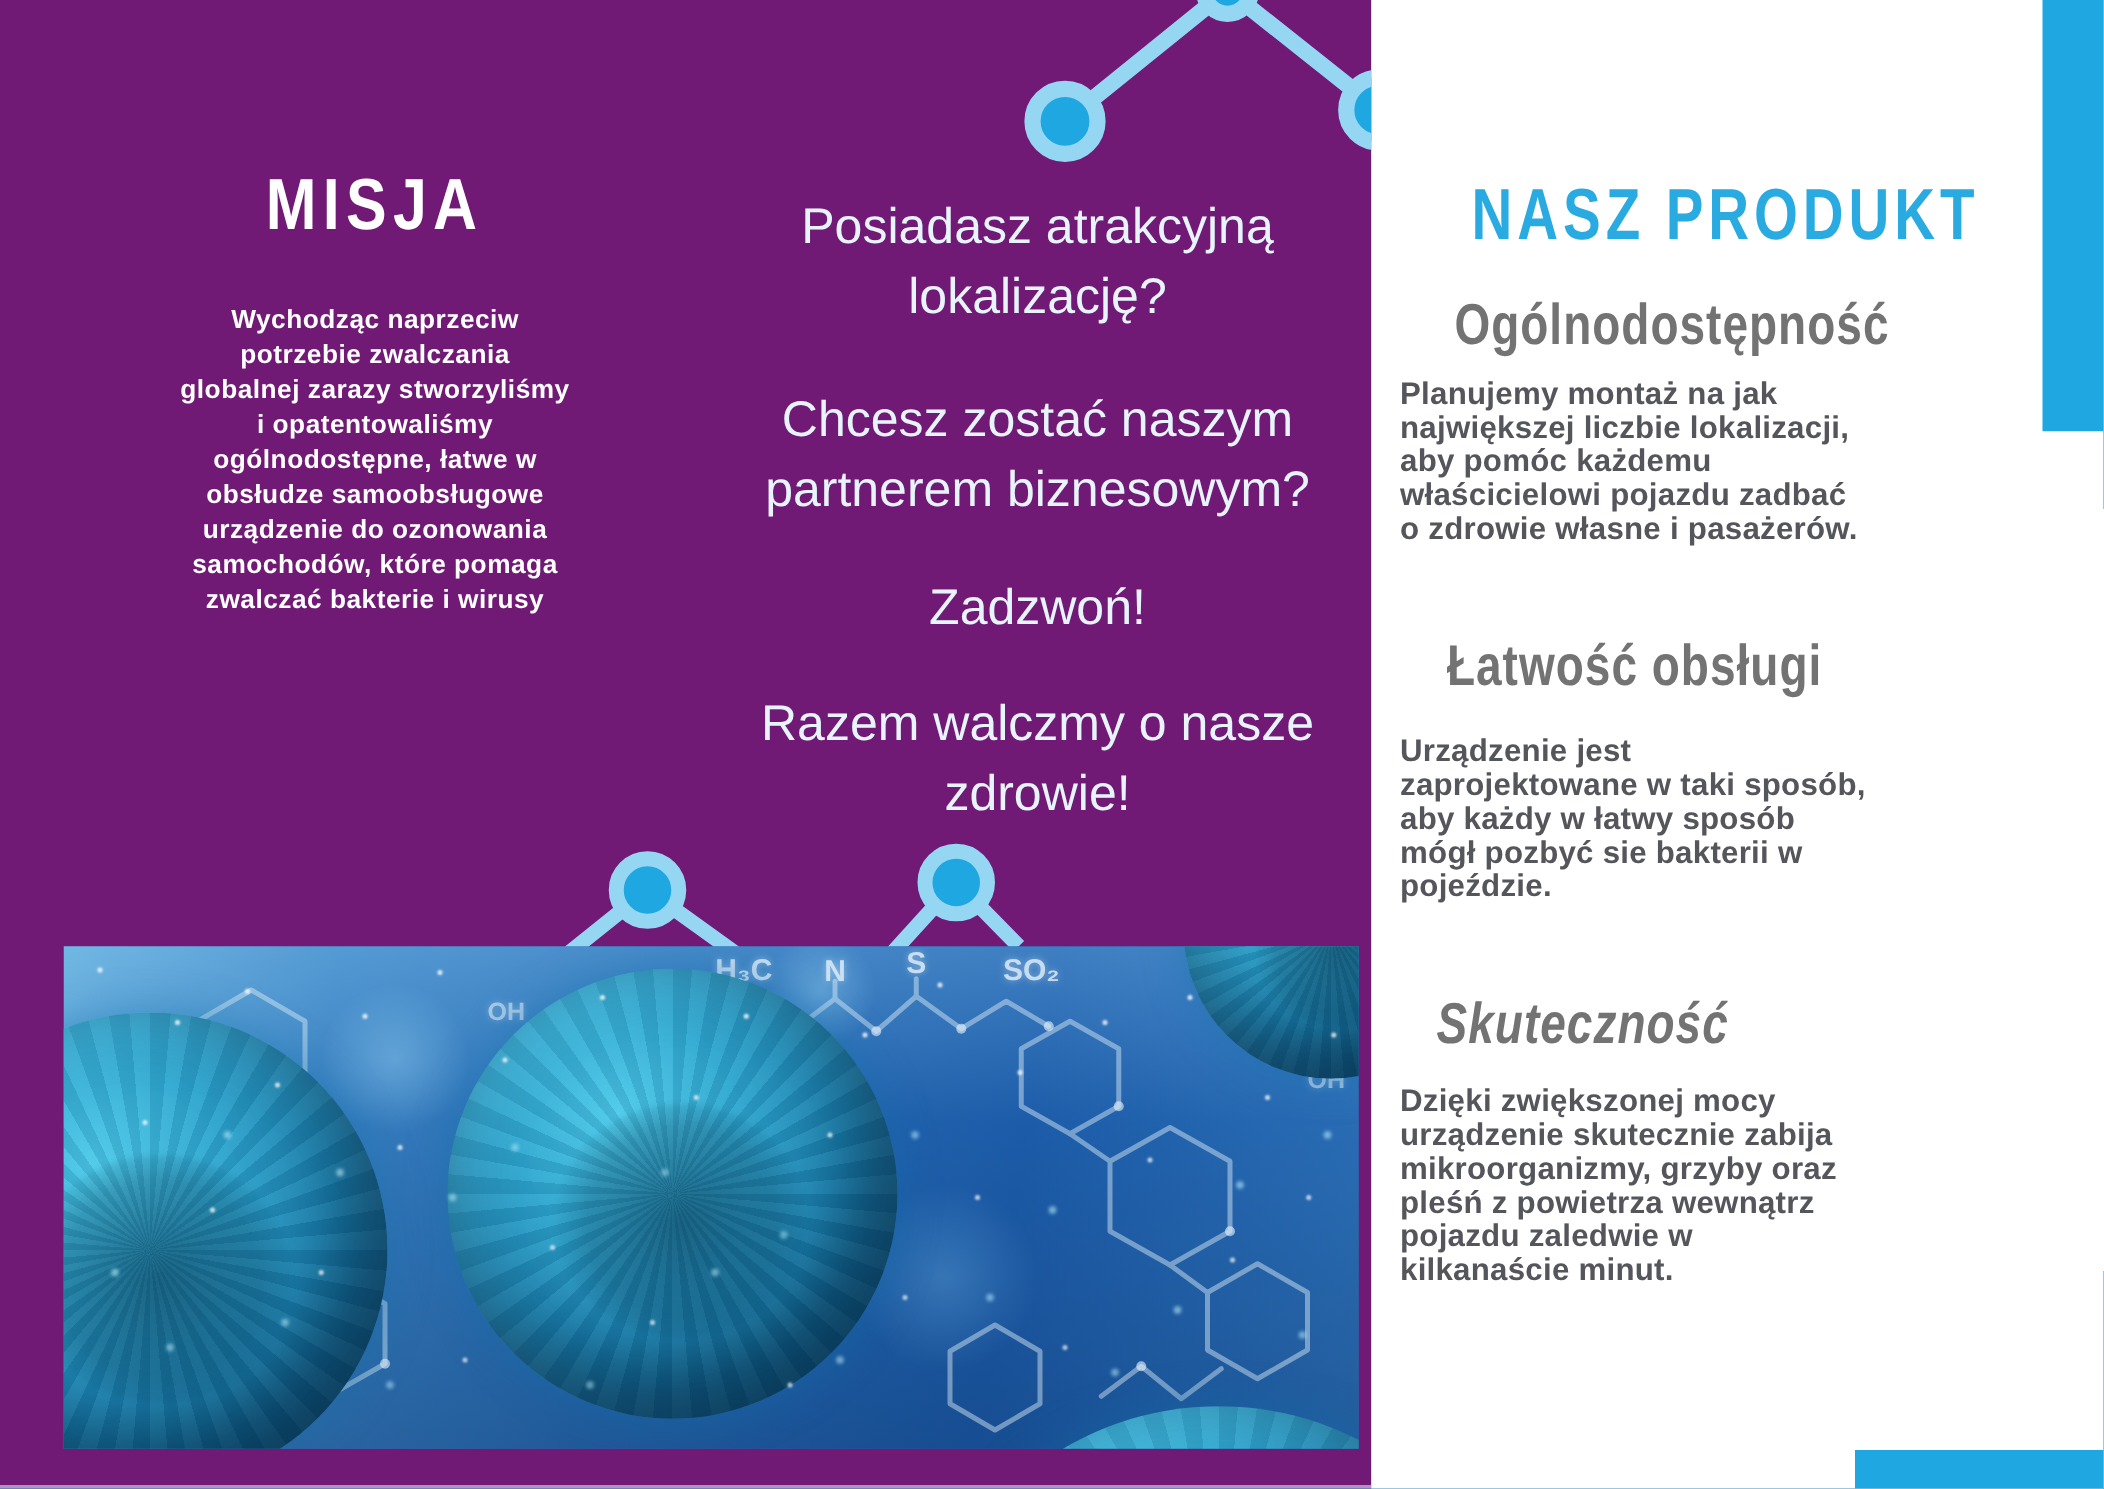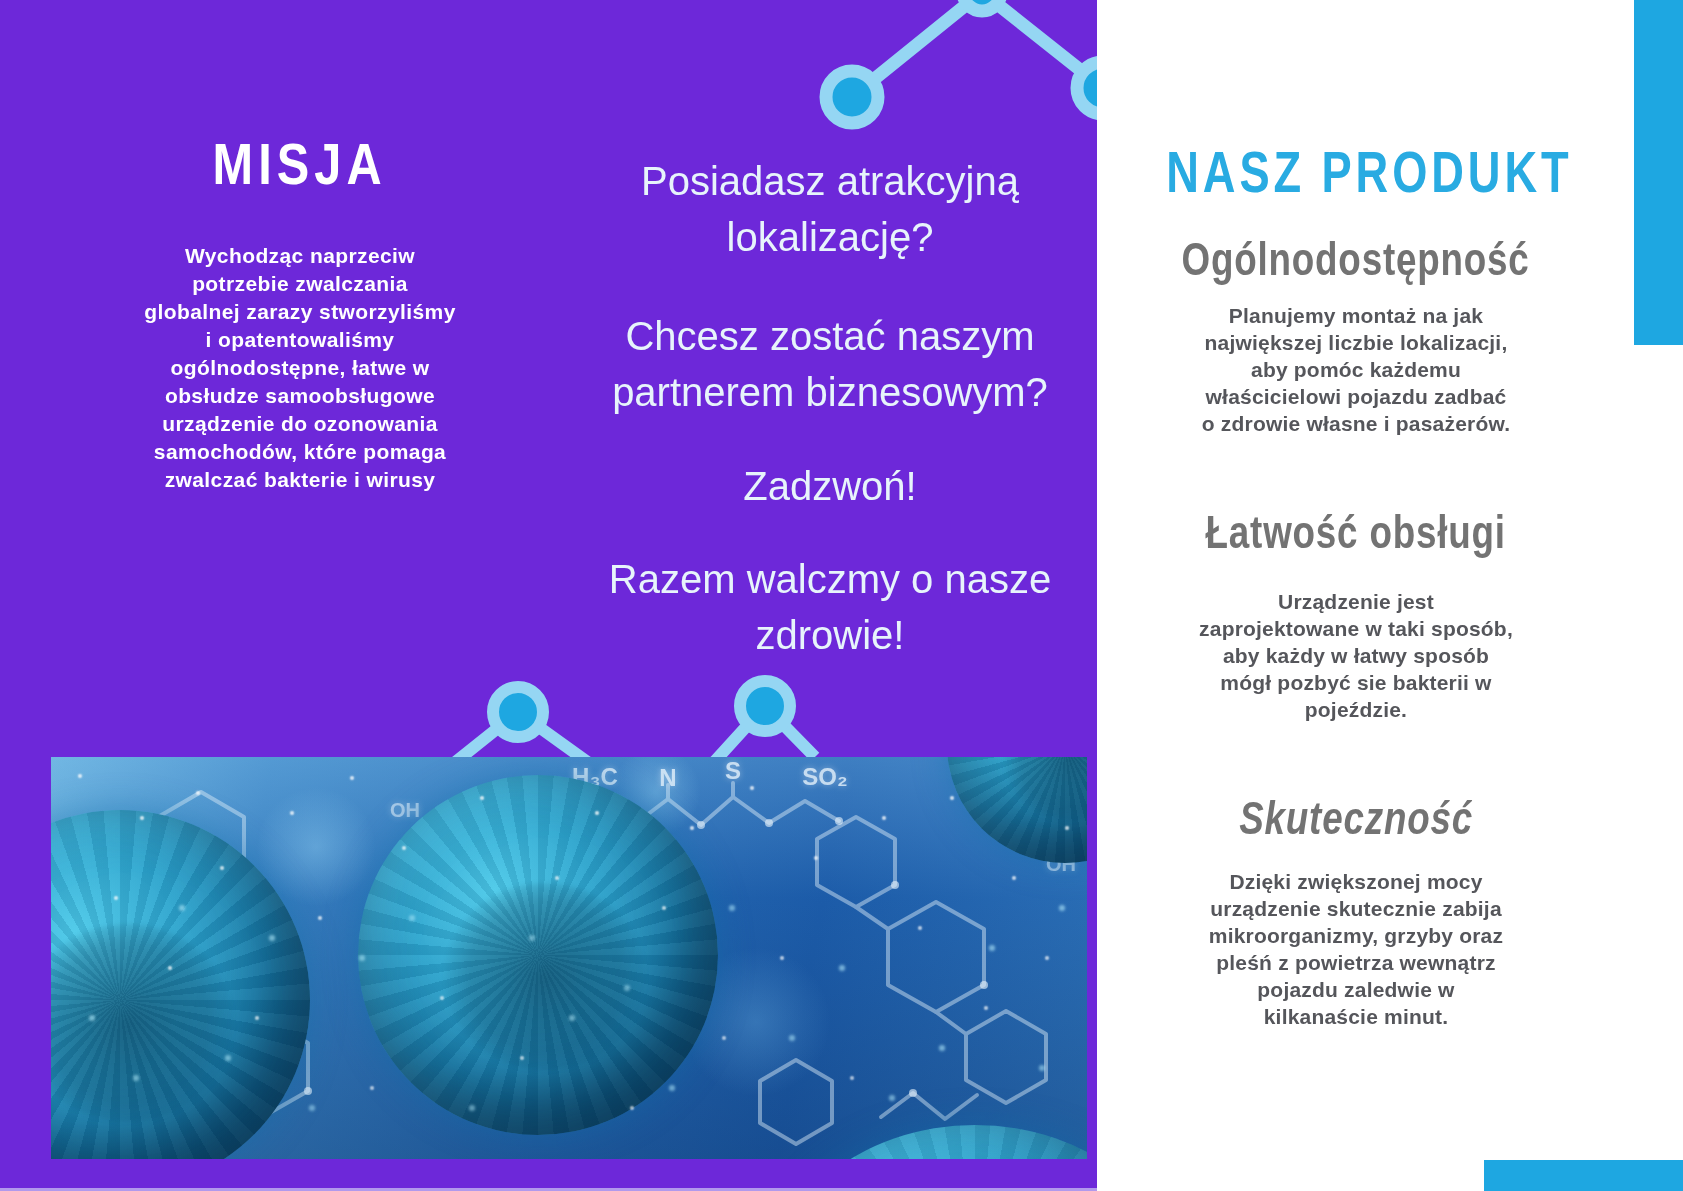--- a/index.html
+++ b/index.html
@@ -1,20 +1,20 @@
 <!DOCTYPE html>
 <html><head>
 <meta charset="utf-8">
 <style>
   html,body{margin:0;padding:0;background:#9aa0a6;}
   .canvas{position:relative;width:1683px;height:1191px;overflow:hidden;
           font-family:"Liberation Sans",sans-serif;background:#1ea7e1;}
 
   
-  .blue-area{position:absolute;left:0;top:0;width:1097px;height:1191px;overflow:hidden;background:#6d28d9;}
+  .blue-area{position:absolute;left:0;top:0;width:1097px;height:1191px;overflow:hidden;background:#701a75;}
   .blue-area::after{content:"";position:absolute;left:0;bottom:0;width:100%;height:3px;background:rgba(233,245,252,.55);}
   .decor-svg{position:absolute;left:0;top:0;z-index:1;}
 
   .mission{position:absolute;left:108px;top:0;width:384px;z-index:3;text-align:center;color:#fff;}
   .mission h1{position:absolute;left:0;top:135px;width:100%;margin:0;font-size:58px;line-height:1;font-weight:700;}
   .cond{display:inline-block;transform:scaleX(.84);transform-origin:center;letter-spacing:6px;white-space:nowrap;}
   .mission p{position:absolute;left:0;top:242px;width:100%;margin:0;font-size:21px;line-height:28px;
              font-weight:700;letter-spacing:.4px;white-space:pre-line;}
 
   .pitch{position:absolute;left:600px;top:0;width:460px;z-index:3;text-align:center;}
@@ -52,27 +52,27 @@
   .cell-main{left:307px;top:18px;width:360px;height:360px;}
   .cell-left{left:-121px;top:53px;width:380px;height:380px;}
   .cell-tr{left:896px;top:-130px;width:236px;height:236px;}
   .cell-br{left:714px;top:368px;width:420px;height:350px;border-radius:50%/50%;}
   .sparkle{position:absolute;left:0;top:0;width:2px;height:2px;border-radius:50%;}
   .sparkle-a{box-shadow:28px 18px 2px 1px rgba(255,255,255,.85),64px 140px 2px 1px rgba(255,255,255,.8),90px 60px 2px 1px rgba(255,255,255,.85),118px 210px 2px 1px rgba(255,255,255,.8),146px 35px 2px 1px rgba(255,255,255,.85),170px 110px 2px 1px rgba(255,255,255,.8),205px 260px 2px 1px rgba(255,255,255,.75),240px 55px 2px 1px rgba(255,255,255,.85),268px 160px 2px 1px rgba(255,255,255,.8),300px 20px 2px 1px rgba(255,255,255,.85),320px 330px 2px 1px rgba(255,255,255,.7),352px 90px 2px 1px rgba(255,255,255,.8),390px 240px 2px 1px rgba(255,255,255,.7),430px 40px 2px 1px rgba(255,255,255,.85),470px 300px 2px 1px rgba(255,255,255,.7),505px 120px 2px 1px rgba(255,255,255,.75),545px 55px 2px 1px rgba(255,255,255,.85),580px 350px 2px 1px rgba(255,255,255,.7),612px 150px 2px 1px rgba(255,255,255,.75),640px 70px 2px 1px rgba(255,255,255,.85),672px 280px 2px 1px rgba(255,255,255,.7),700px 30px 2px 1px rgba(255,255,255,.85),730px 200px 2px 1px rgba(255,255,255,.75),764px 100px 2px 1px rgba(255,255,255,.8),800px 320px 2px 1px rgba(255,255,255,.7),832px 60px 2px 1px rgba(255,255,255,.85),868px 170px 2px 1px rgba(255,255,255,.75),900px 40px 2px 1px rgba(255,255,255,.85),934px 250px 2px 1px rgba(255,255,255,.75),962px 120px 2px 1px rgba(255,255,255,.8),995px 200px 2px 1px rgba(255,255,255,.75),1015px 70px 2px 1px rgba(255,255,255,.8);}
   .sparkle-b{box-shadow:40px 260px 3px 2px rgba(185,240,255,.6),84px 320px 3px 2px rgba(185,240,255,.55),130px 150px 3px 2px rgba(185,240,255,.6),176px 300px 3px 2px rgba(185,240,255,.55),220px 180px 3px 2px rgba(185,240,255,.6),260px 350px 3px 2px rgba(185,240,255,.5),310px 200px 3px 2px rgba(185,240,255,.55),360px 160px 3px 2px rgba(185,240,255,.5),420px 350px 3px 2px rgba(185,240,255,.5),480px 180px 3px 2px rgba(185,240,255,.5),520px 260px 3px 2px rgba(185,240,255,.55),575px 230px 3px 2px rgba(185,240,255,.5),620px 330px 3px 2px rgba(185,240,255,.55),680px 150px 3px 2px rgba(185,240,255,.55),740px 280px 3px 2px rgba(185,240,255,.55),790px 210px 3px 2px rgba(185,240,255,.6),840px 340px 3px 2px rgba(185,240,255,.55),890px 290px 3px 2px rgba(185,240,255,.6),940px 190px 3px 2px rgba(185,240,255,.6),990px 310px 3px 2px rgba(185,240,255,.55),1010px 150px 3px 2px rgba(185,240,255,.6);}
 
   
   .white-panel{position:absolute;left:1097px;top:0;width:586px;height:1191px;background:#ffffff;}
-  .white-panel .block{position:absolute;left:12px;right:80px;text-align:center;margin:0;}
+  .white-panel .block{position:absolute;left:0;right:80px;margin:0;padding-left:23px;}
   .product-title{top:143px;font-size:58px;line-height:1;font-weight:700;color:#29abe2;}
   .product-title .cond{transform:scaleX(.78);letter-spacing:5px;}
   .sec-h{font-size:46px;line-height:1;font-weight:700;color:#737373;}
   .sec-h .cond{transform:scaleX(.8);letter-spacing:1px;}
   .h0{top:236px;} .h1{top:509px;} .h2{top:795px;font-style:italic;}
-  .sec-p{font-size:21px;line-height:27px;font-weight:700;letter-spacing:.2px;color:#55565b;white-space:pre-line;}
+  .sec-p{font-size:25px;line-height:27px;font-weight:700;letter-spacing:.2px;color:#55565b;white-space:pre-line;}
   .p0{top:302px;} .p1{top:588px;} .p2{top:868px;}
   .edge-strip{position:absolute;left:537px;top:0;width:49px;height:345px;background:#1ea7e1;}
   .corner-block{position:absolute;left:387px;top:1160px;width:199px;height:31px;background:#1ea7e1;}
 </style>
 </head>
 <body>
 
 <div class="canvas">
 
   <section class="blue-area">

